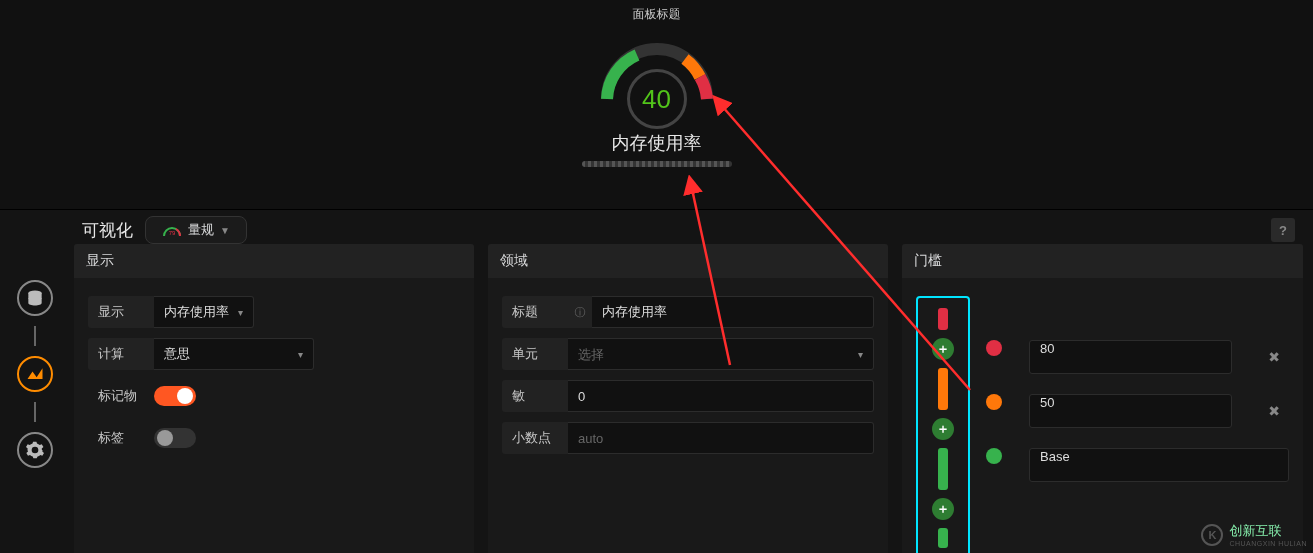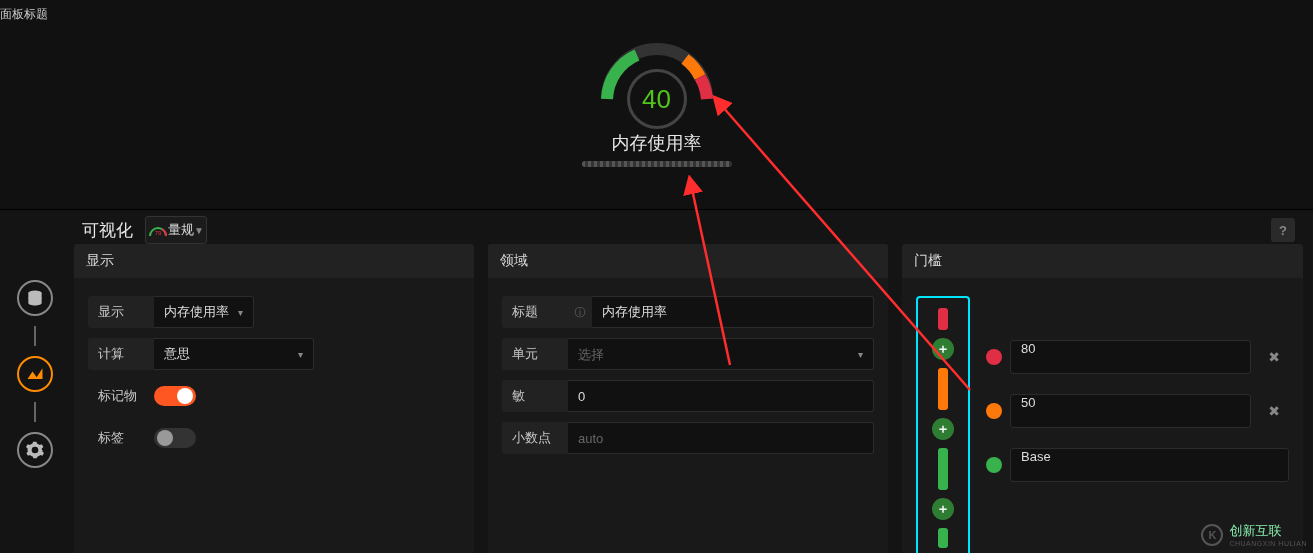--- a/index.html
+++ b/index.html
@@ -1,37 +1,37 @@
 <!DOCTYPE html>
 <html><head>
 <meta charset="utf-8">
 <style>
   *{box-sizing:border-box;margin:0;padding:0}
   html,body{width:1313px;height:553px;background:#141414;color:#d8d9da;font-family:"Helvetica Neue",Arial,sans-serif;font-size:13px;overflow:hidden}
   .preview{position:relative;height:210px;background:#111;border-bottom:1px solid #000}
-  .panel-title{text-align:left;padding:6px 0;font-size:12px;color:#ccc}
+  .panel-title{text-align:center;padding:6px 0;font-size:12px;color:#ccc}
   .gauge-wrap{display:flex;flex-direction:column;align-items:center}
   .gauge{position:relative;width:130px;height:80px}
   .gauge svg{position:absolute;top:0;left:0}
   .gauge-center{position:absolute;left:50%;top:40px;transform:translateX(-50%);width:60px;height:60px;border-radius:50%;background:#111;border:3px solid #444;display:flex;align-items:center;justify-content:center}
   .gauge-value{font-size:26px;font-weight:normal;color:#52c41a}
   .metric-label{margin-top:22px;font-size:18px;color:#e8e8e8}
   .resize-handle{width:150px;height:6px;margin:6px auto 0;border-radius:3px;background:repeating-linear-gradient(90deg,#555 0 3px,#333 3px 6px)}
   .arrow{position:absolute;pointer-events:none}
   .editor{display:flex;height:calc(100% - 210px)}
   .rail{width:70px;display:flex;flex-direction:column;align-items:center;padding-top:70px;gap:10px}
   .rail-icon{width:36px;height:36px;border-radius:50%;border:2px solid #888;display:flex;align-items:center;justify-content:center;cursor:pointer}
   .rail-icon.active{border-color:#ff8c00}
   .rail-line{width:2px;height:20px;background:#666}
   .rail-icon svg{width:20px;height:20px;fill:#bbb}
   .rail-icon.active svg{fill:#ff8c00}
   .main{flex:1;display:flex;flex-direction:column;padding:6px 6px 0 0}
   .topbar{display:flex;align-items:center;height:48px;padding:0 12px;gap:12px}
   .topbar-title{font-size:17px;color:#e8e8e8}
-  .viz-picker{display:flex;align-items:center;background:#1b1b1b;border:1px solid #333;border-radius:3px;padding:4px 2px;cursor:pointer}
+  .viz-picker{display:flex;align-items:center;gap:6px;background:#1b1b1b;border:1px solid #333;border-radius:8px;padding:4px 16px;cursor:pointer}
   .mini-gauge{width:20px;height:14px;position:relative}
   .mini-gauge svg{width:20px;height:14px}
   .help-badge{margin-left:auto;width:24px;height:24px;border-radius:3px;background:#2a2a2a;display:flex;align-items:center;justify-content:center;color:#888;font-weight:bold;cursor:pointer}
   .panels{display:flex;gap:14px;padding:0 4px}
   .panel{background:#191919;border-radius:3px;display:flex;flex-direction:column}
   .panel.display{width:400px}
   .panel.field{width:400px}
   .panel.thresh{flex:1}
   .panel-hd{background:#222;padding:8px 12px;font-size:14px;color:#d8d9da;border-radius:3px 3px 0 0}
   .panel-bd{padding:18px 14px;display:flex;flex-direction:column;gap:10px}
@@ -46,21 +46,21 @@
   .switch.off{background:#333}
   .switch.on{background:#ff5722}
   .switch .knob{position:absolute;width:16px;height:16px;border-radius:50%;top:2px;background:#999}
   .switch.off .knob{left:3px}
   .switch.on .knob{right:3px;background:#fff}
   .thresh-body{display:flex;gap:16px;padding:18px 14px}
   .thresh-scale{border:2px solid #00e5ff;border-radius:4px;padding:10px 14px;display:flex;flex-direction:column;align-items:center;gap:8px}
   .seg{width:10px;border-radius:3px}
   .add-btn{width:22px;height:22px;border-radius:50%;background:#2e7d32;color:#fff;display:flex;align-items:center;justify-content:center;font-weight:bold;font-size:13px;cursor:pointer}
   .thresh-list{flex:1;display:flex;flex-direction:column;gap:20px;padding-top:44px}
-  .thresh-row{display:flex;align-items:center;gap:8px}
+  .thresh-row{display:flex;gap:27px}
   .dot{width:16px;height:16px;border-radius:50%}
   .thresh-input{flex:1;background:#111;border:1px solid #2c2c2c;height:34px;padding:0 10px;color:#ddd;border-radius:3px}
   .thresh-input input{background:transparent;border:none;color:#ddd;width:100%;font-size:13px;outline:none}
   .remove{width:30px;height:34px;display:flex;align-items:center;justify-content:center;color:#888;cursor:pointer;font-size:14px}
   .watermark{position:absolute;right:6px;bottom:6px;display:flex;align-items:center;gap:6px;color:#555;font-size:11px}
   .watermark .wm-k{width:22px;height:22px;border-radius:50%;border:2px solid #555;display:flex;align-items:center;justify-content:center;font-weight:bold}
 </style>
 </head>
 <body>
 

